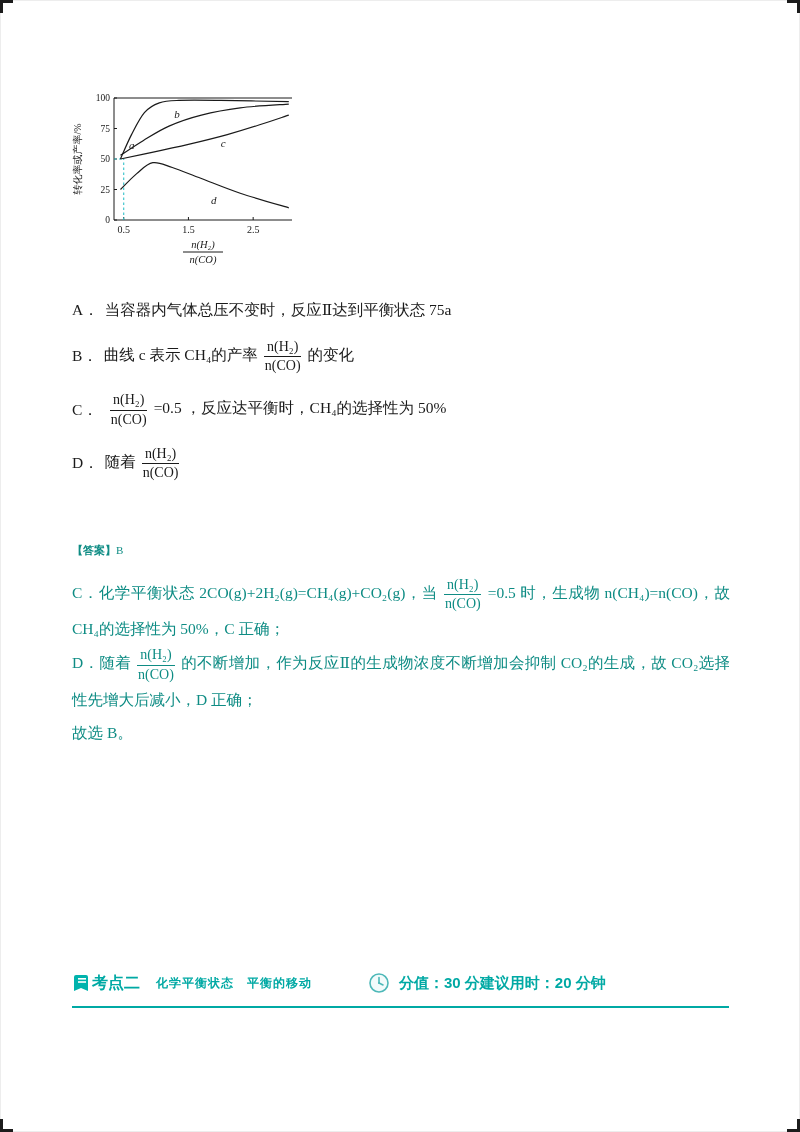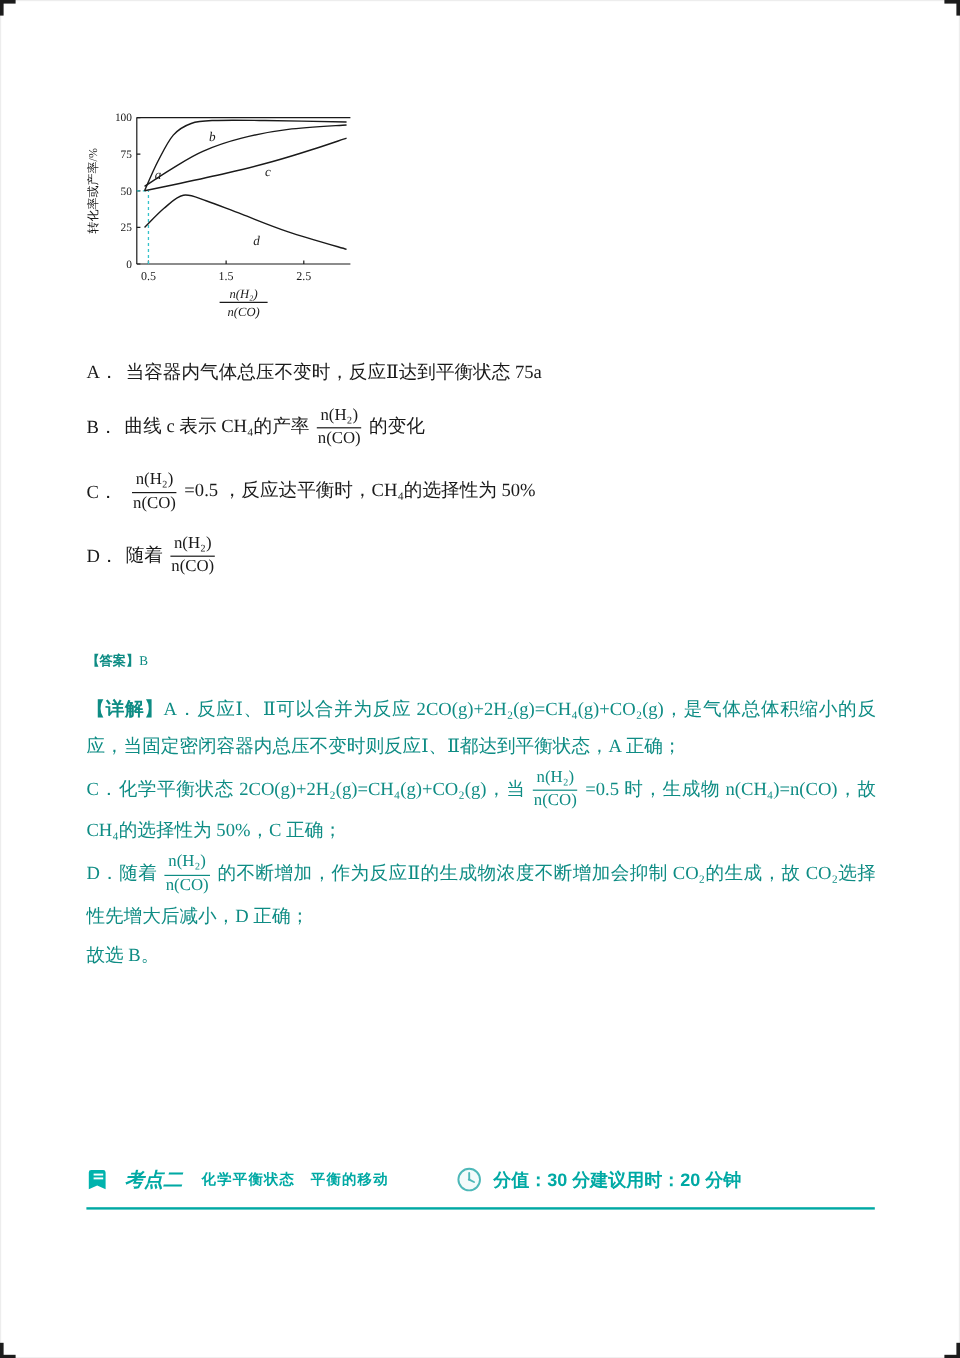--- a/index.html
+++ b/index.html
@@ -45,21 +45,21 @@
   .footer {
     position:absolute; left:72px; top:972px; width:657px;
     display:flex; align-items:center;
     padding-bottom:12px;
     border-bottom:2.5px solid var(--accent,#00a9a4);
     color:var(--accent,#00a9a4);
     font-family:"Liberation Sans","DejaVu Sans",sans-serif;
     font-weight:bold; font-size:15px;
   }
   .footer .bookmark { display:flex; }
-  .footer .kaodian { margin-left:12px; font-size:16px;font-style:italic; }
+  .footer .kaodian { font-size:16px; }
   .footer .ftitle { margin-left:16px; font-size:12px; letter-spacing:1px; }
   .footer .clock { margin-left:56px; display:flex; }
   .footer .score { margin-left:9px; }
   .footer .time  { }
 </style>
 </head>
 <body>
 
 <div class="page-border"></div>
 <div class="corner tl"></div>
@@ -129,21 +129,20 @@
     <span class="opt-body"><span>随着</span><span class="frac">
           <span class="num">n(H₂)</span>
           <span class="den">n(CO)</span>
         </span></span>
   </div>
 </div>
 
 <div class="answer"><span class="seg-b">【答案】</span><span>B</span></div>
 
 <div class="explain">
-  <p><span class="seg-b">【详解】</span><span>A．反应Ⅰ、Ⅱ可以合并为反应 2CO(g)+2H₂(g)=CH₄(g)+CO₂(g)，是气体总体积缩小的反应，当固定密闭容器内总压不变时则反应Ⅰ、Ⅱ都达到平衡状态，A 正确；</span></p>
   <p><span>C．化学平衡状态 2CO(g)+2H₂(g)=CH₄(g)+CO₂(g)，当</span><span class="frac">
         <span class="num">n(H₂)</span>
         <span class="den">n(CO)</span>
       </span><span>=0.5 时，生成物 n(CH₄)=n(CO)，故 CH₄的选择性为 50%，C 正确；</span></p>
   <p><span>D．随着</span><span class="frac">
         <span class="num">n(H₂)</span>
         <span class="den">n(CO)</span>
       </span><span>的不断增加，作为反应Ⅱ的生成物浓度不断增加会抑制 CO₂的生成，故 CO₂选择性先增大后减小，D 正确；</span></p>
   <p><span>故选 B。</span></p>
 </div>

